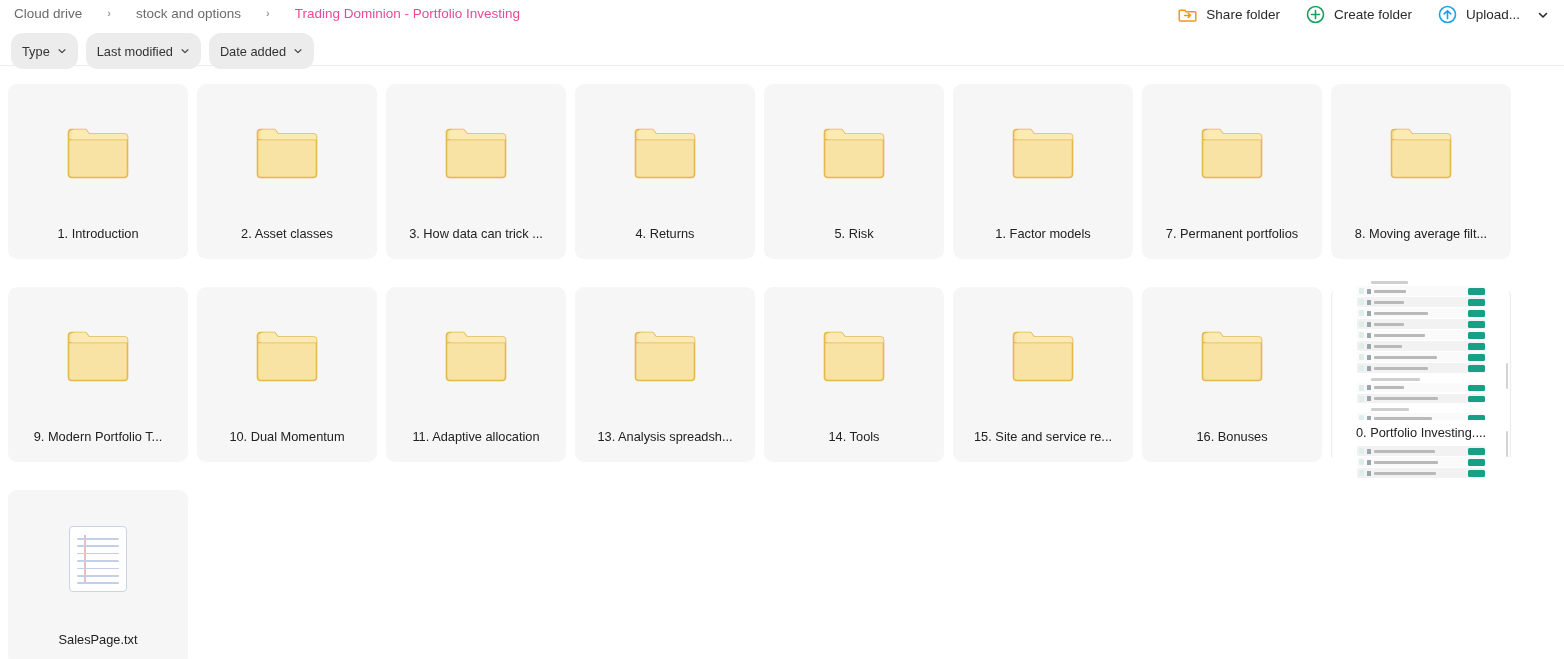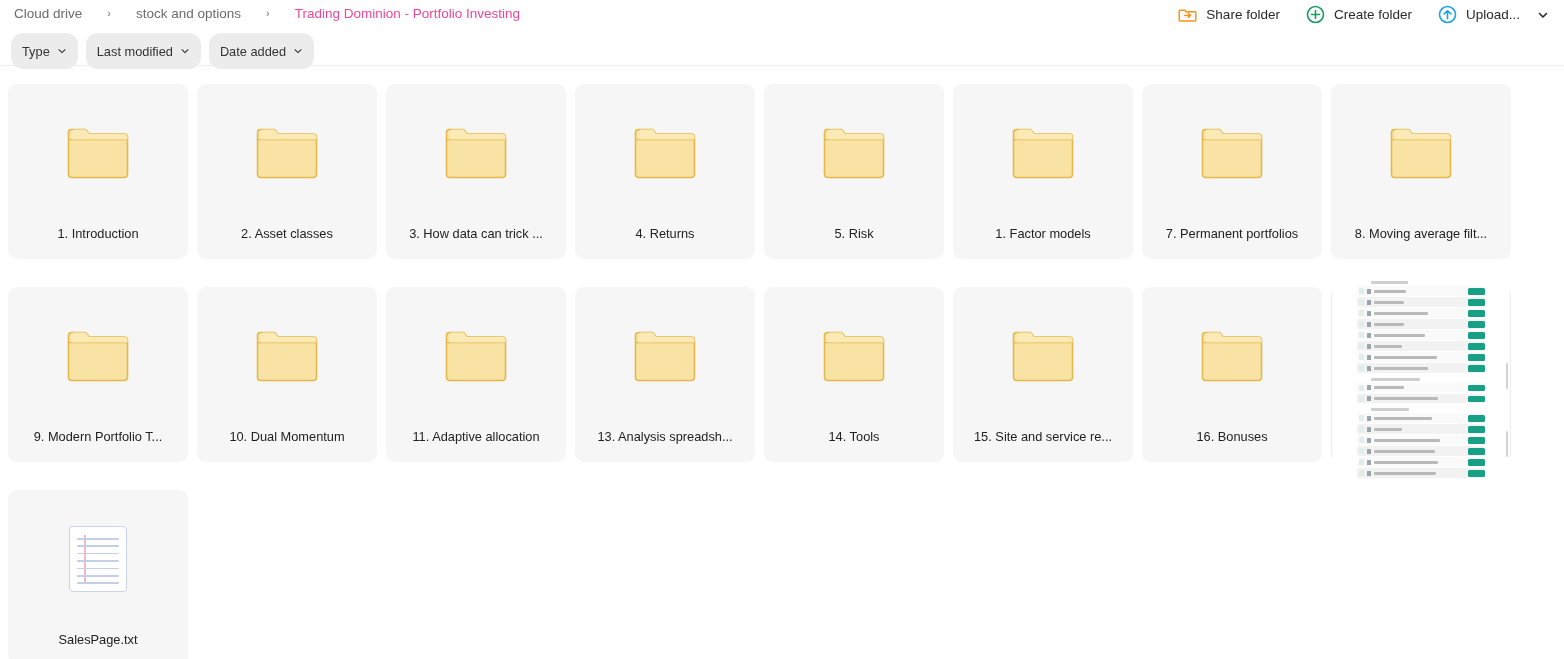--- a/index.html
+++ b/index.html
@@ -554,20 +554,21 @@
           <div class="doc-row alt">
             <span class="cb"></span>
             <span class="ic"></span>
             <span class="tx" style="width:62px"></span>
             <span class="badge"></span>
           </div>
         </div>
         <div class="scroll-pip" style="top:92px;height:26px"></div>
         <div class="scroll-pip" style="top:160px;height:26px"></div>
       </div>
+      <div class="tile-label">0. Portfolio Investing....</div>
     </div>
     <div class="tile">
       <div class="icon-wrap">
         <span class="note">
           <span class="margin"></span>
           <div class="rule" style="top:11px"></div>
           <div class="rule" style="top:18.4px"></div>
           <div class="rule" style="top:25.8px"></div>
           <div class="rule" style="top:33.2px"></div>
           <div class="rule" style="top:40.6px"></div>

